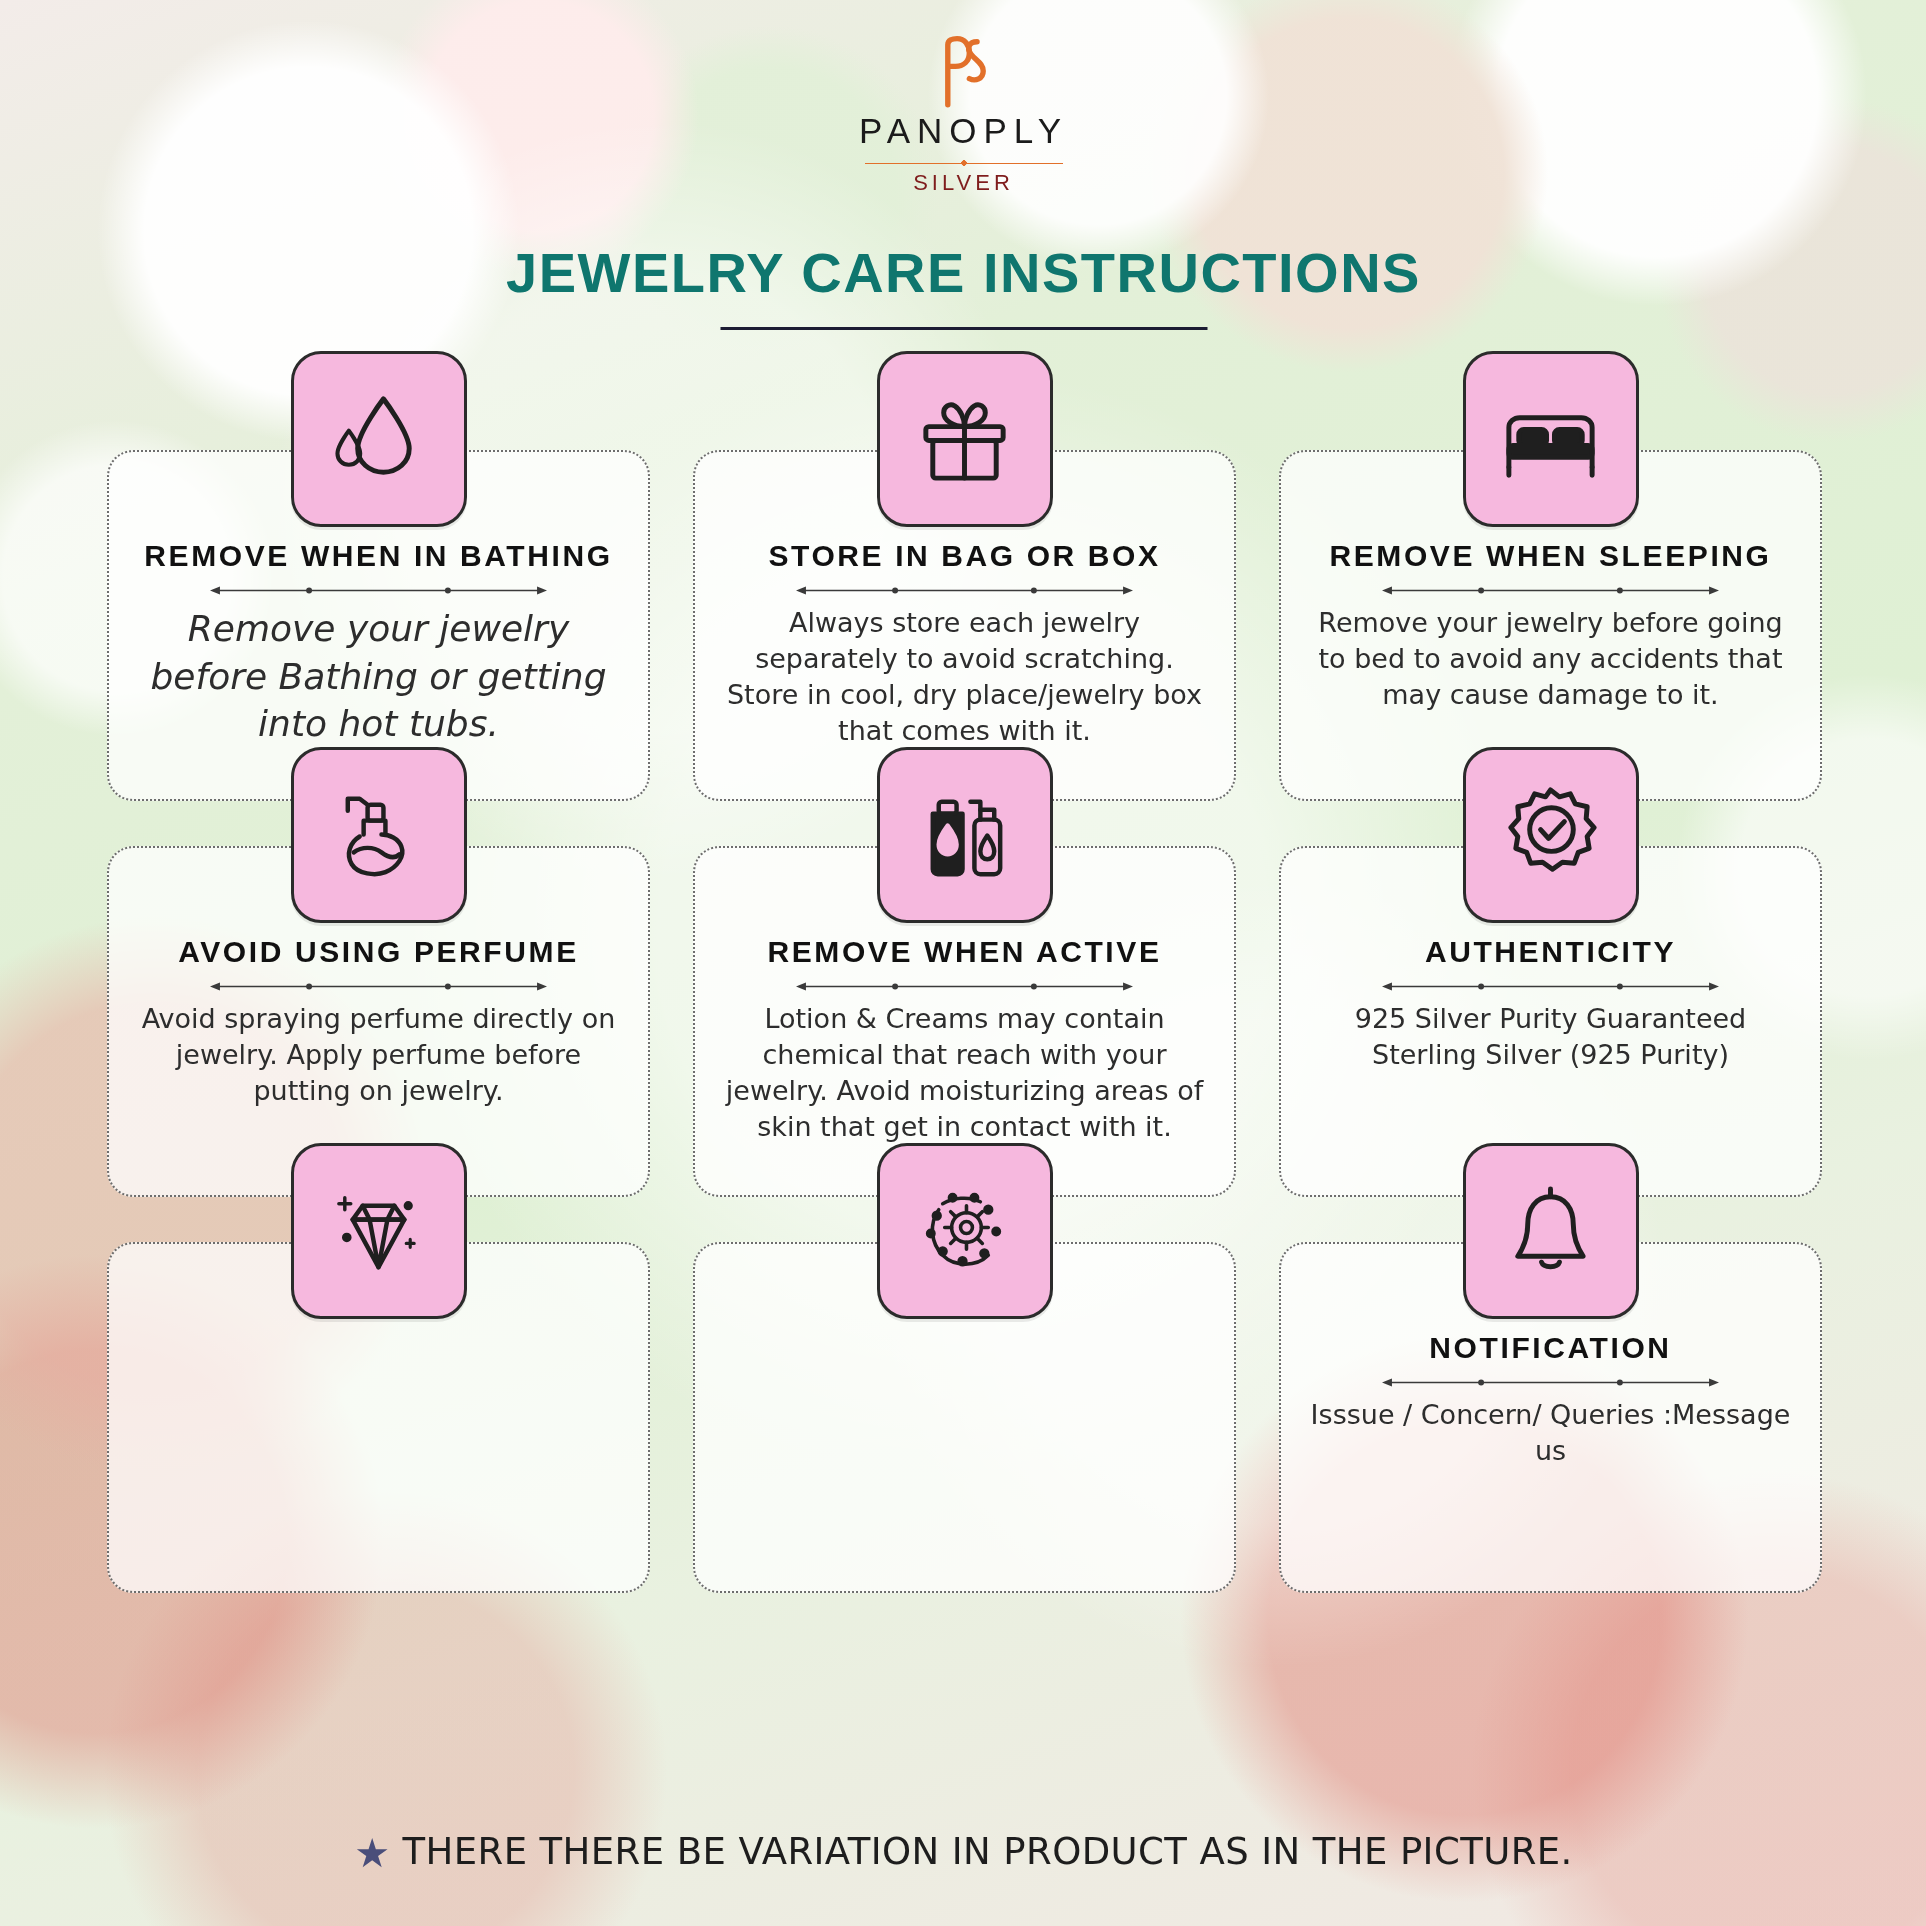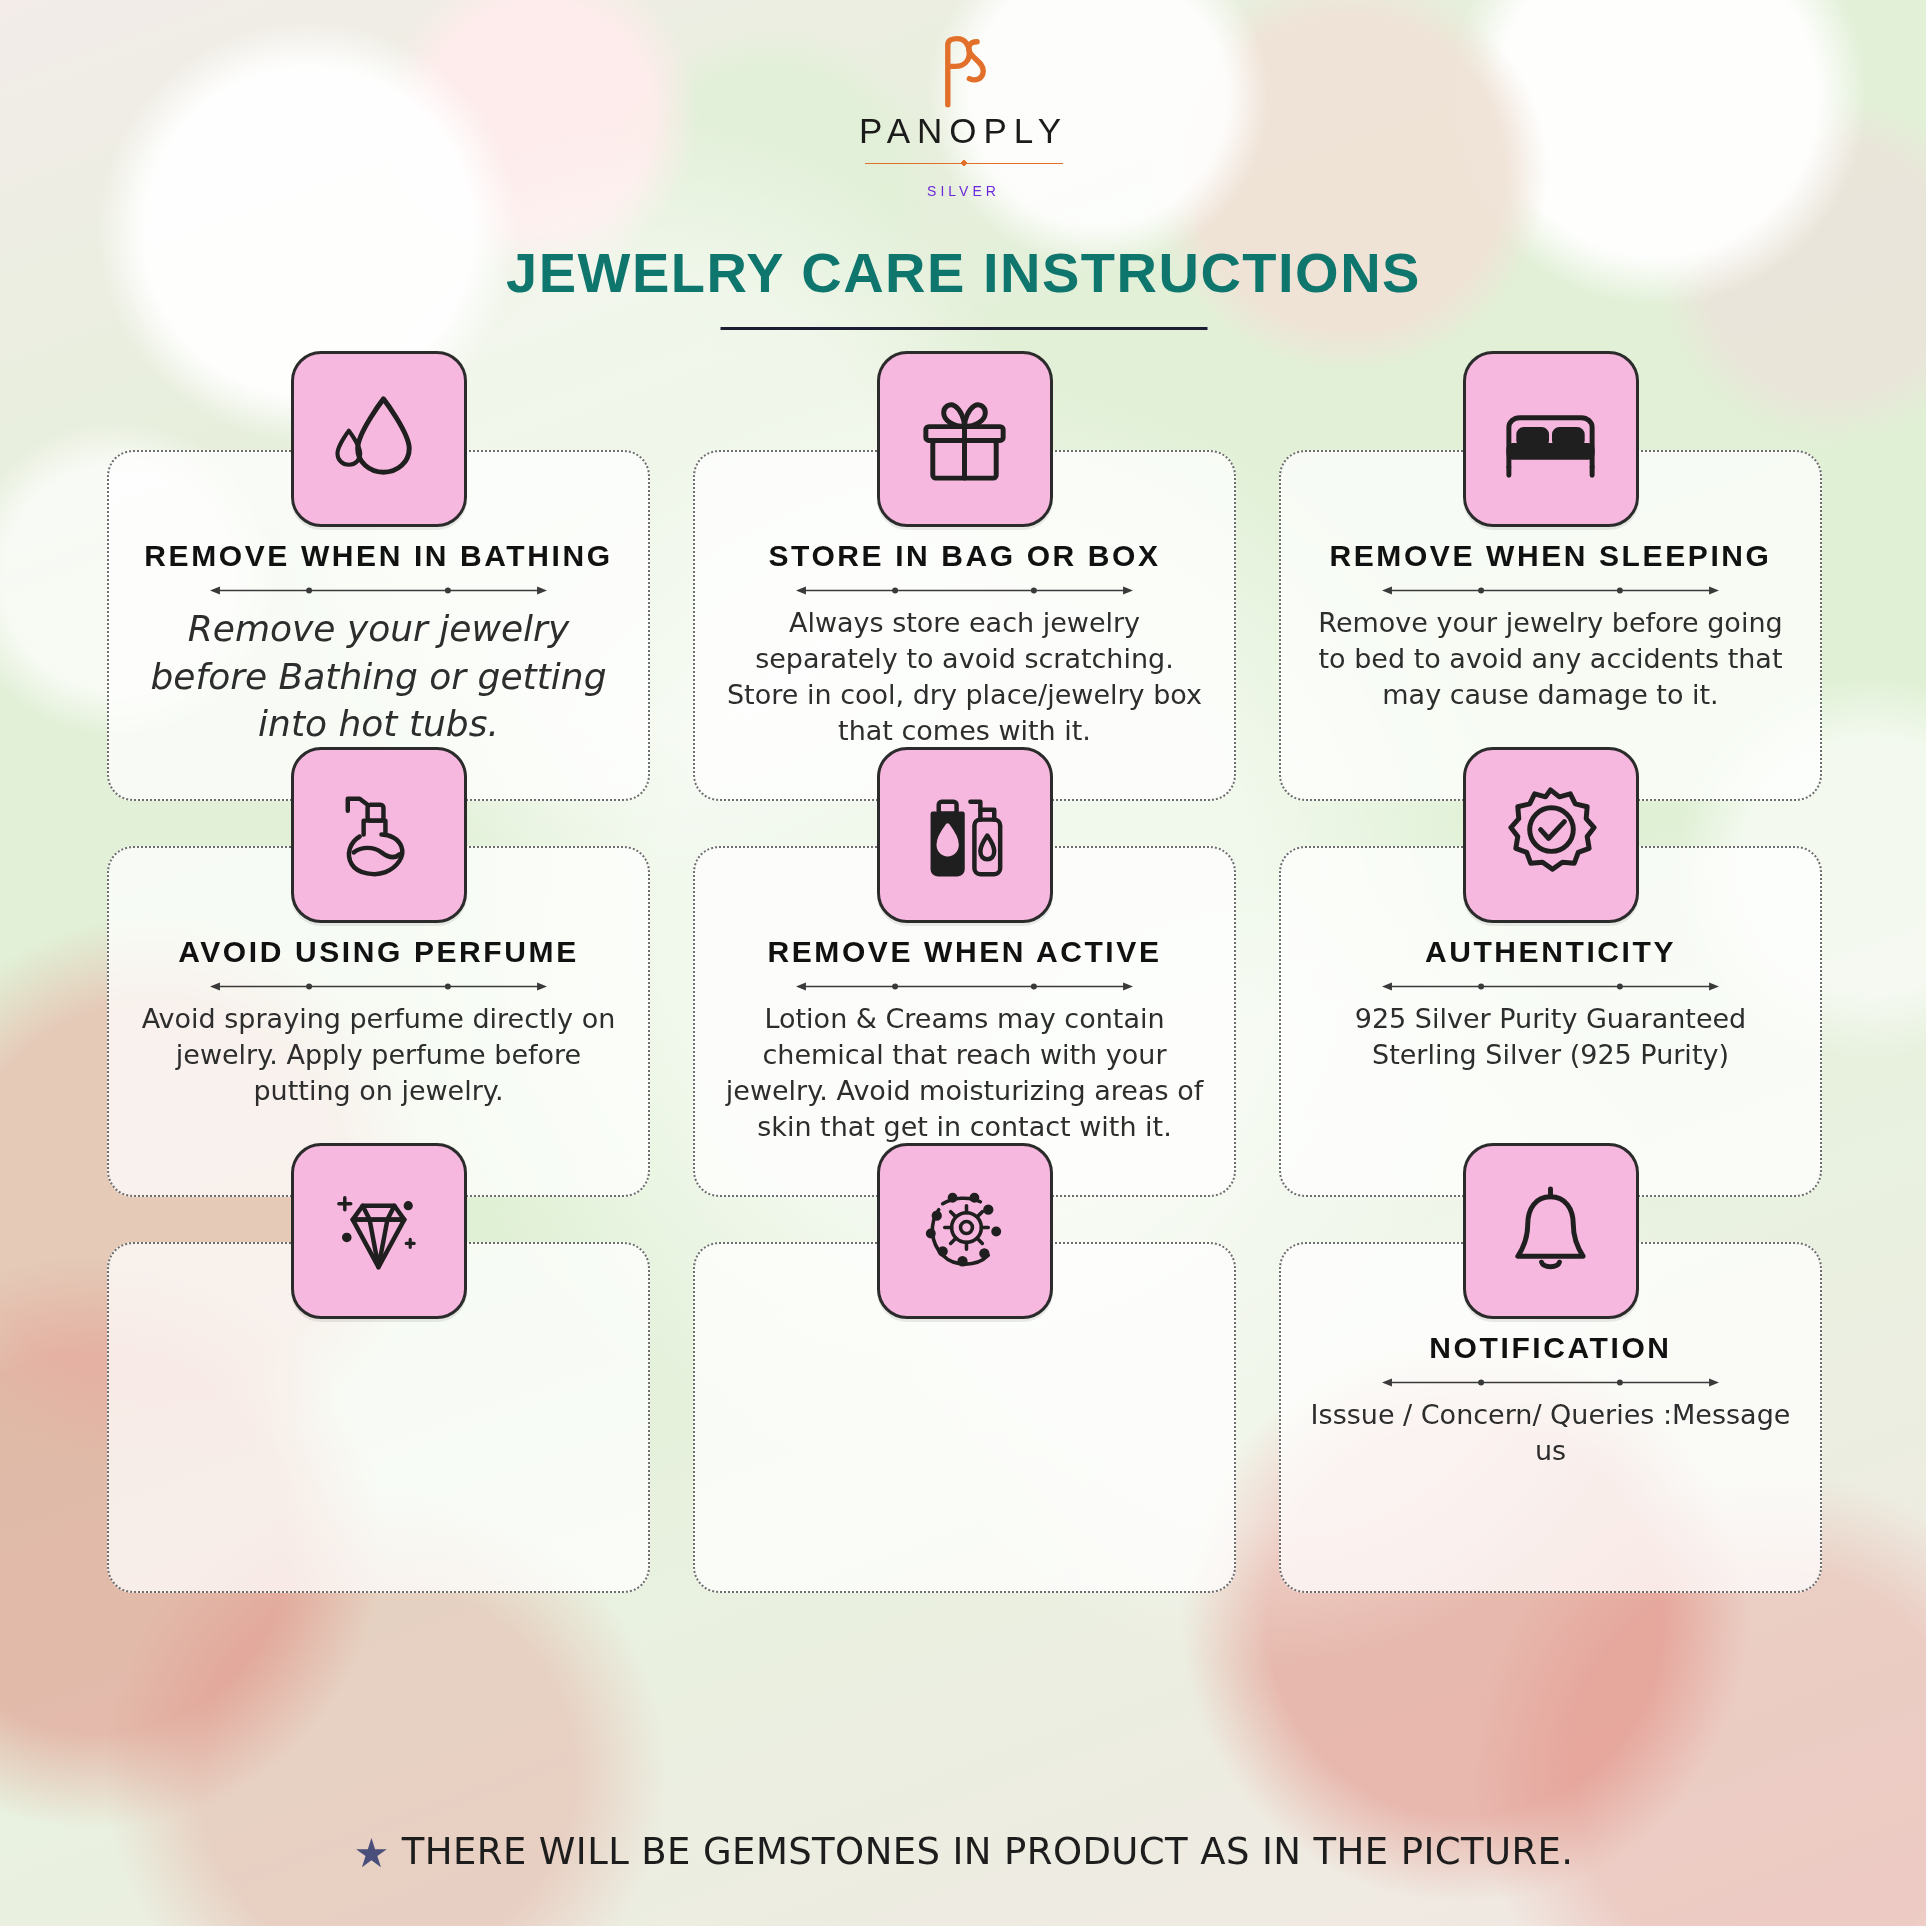--- a/index.html
+++ b/index.html
@@ -84,24 +84,24 @@
     left: 50%;
     top: -9px;
     width: 18px;
     height: 18px;
     margin-left: -9px;
     border-radius: 50%;
     background:
       radial-gradient(circle at 50% 50%, #e2702a 0 22%, rgba(255,255,255,0) 23%);
   }
   .brand-sub {
-    font-size: 14px;
+    font-size: 22px;
     letter-spacing: 4px;
-    color: #6d28d9;
-    margin-top: 19px;
+    color: #7f1d1d;
+    margin-top: 6px;
   }
 
   .page-title {
     position: absolute;
     top: 240px;
     left: 0; right: 0;
     text-align: center;
     font-size: 56px;
     font-weight: 700;
     letter-spacing: 1.5px;
@@ -444,17 +444,17 @@
               <circle cx="240" cy="4.5" r="3" fill="#3a3a3a"></circle>
             </svg>
         </div>
         <div class="card-text">Isssue / Concern/ Queries :Message us</div>
       </div>
     </div>
 
   </div>
 
   <div class="footer">
-    <span class="star">★</span><span>THERE WILL BE GEMSTONES IN PRODUCT AS IN THE PICTURE.</span>
+    <span class="star">★</span><span>THERE THERE BE VARIATION IN PRODUCT AS IN THE PICTURE.</span>
   </div>
 
 </div>
 
 
 </body></html>

